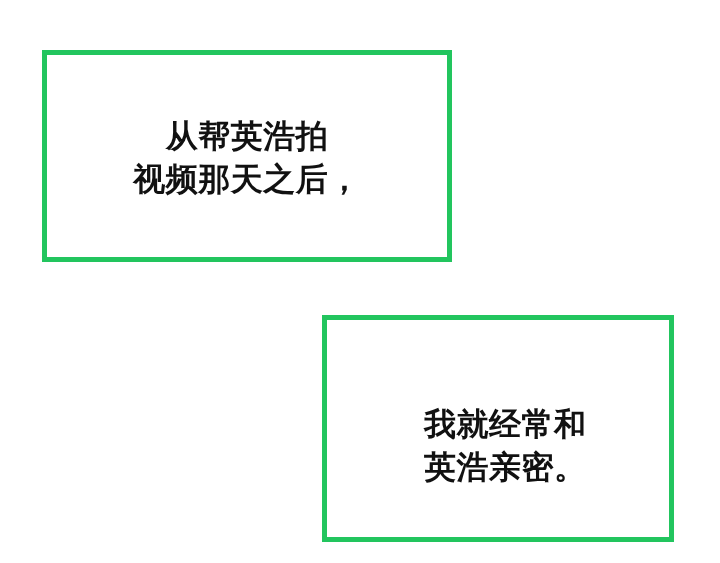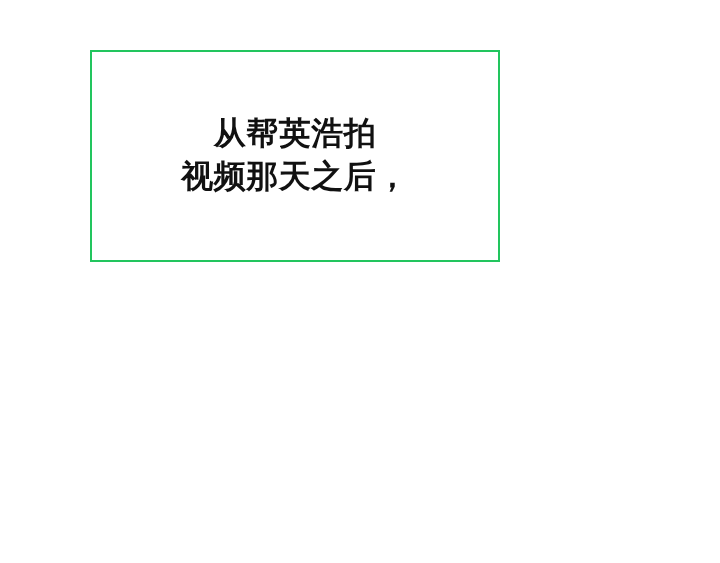--- a/index.html
+++ b/index.html
@@ -17,22 +17,21 @@
   #comic-page {
     position: relative;
     width: 720px;
     height: 563px;
     background: #ffffff;
   }
   .panel {
     position: absolute;
     box-sizing: border-box;
     background: #ffffff;
-    border: 2px solid #22c55e;
-    margin-left: 48px;
+    border: 5px solid #22c55e;
   }
   .panel-text {
     position: absolute;
     margin: 0;
     padding: 0;
     color: #111111;
     font-family: "Liberation Sans", "DejaVu Sans", sans-serif;
     font-weight: 700;
     font-size: 32px;
     line-height: 43px;
@@ -69,14 +68,18 @@
 </head>
 <body>
 
 <div id="comic-page">
 
   <div class="panel" id="panel-1">
     <p class="panel-text" id="panel-1-text">从帮英浩拍
 视频那天之后，</p>
   </div>
 
+  <div class="panel" id="panel-2">
+    <p class="panel-text" id="panel-2-text">我就经常和
+英浩亲密。</p>
+  </div>
 
 </div>
 
 </body></html>

